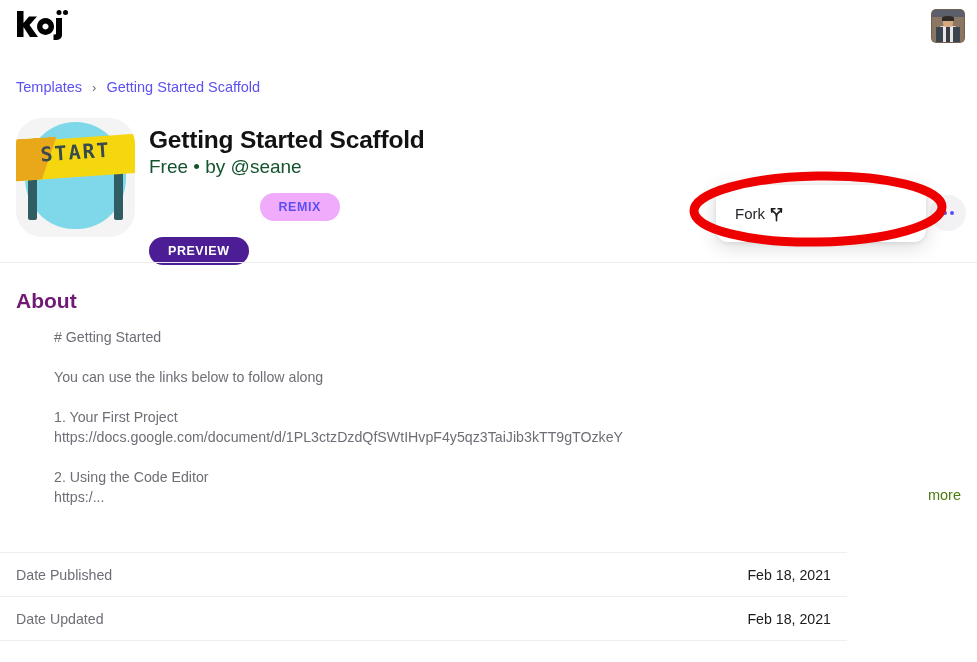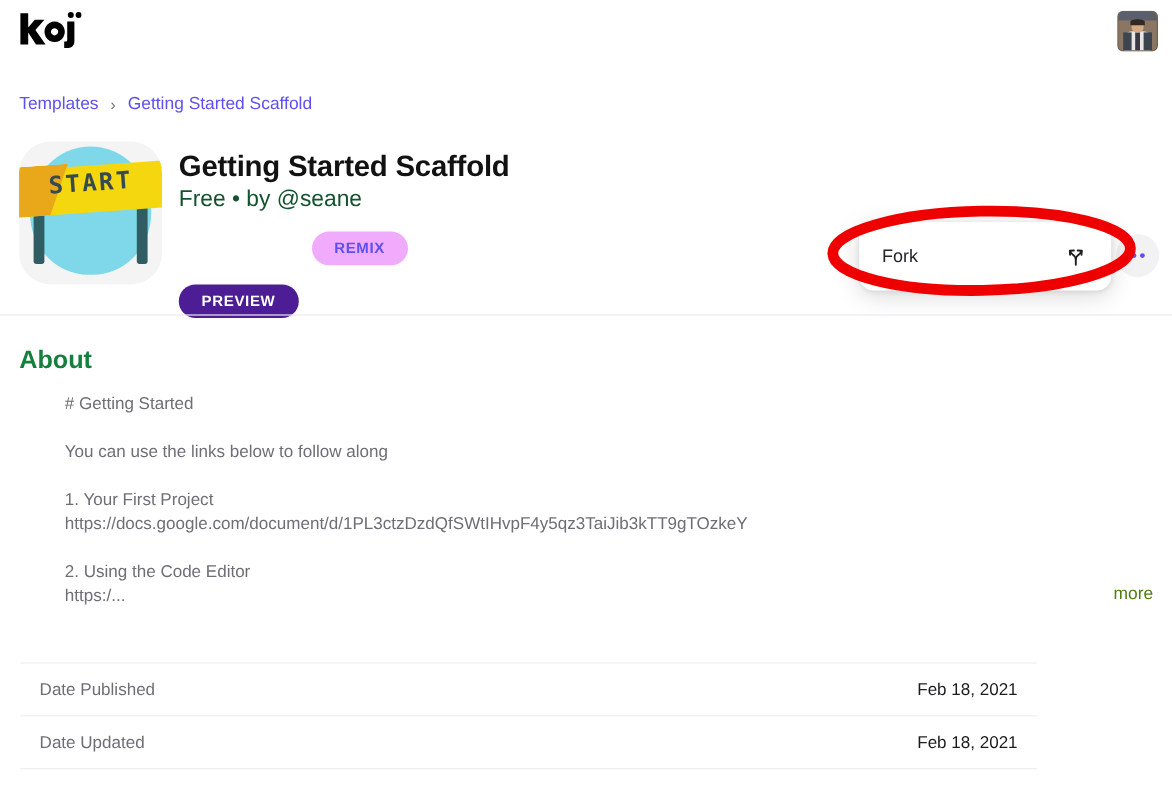--- a/index.html
+++ b/index.html
@@ -134,35 +134,35 @@
     position: absolute; left: 0; width: 977px; height: 1px;
     background: #ececee;
   }
 
   
   .about {
     position: absolute; left: 0; top: 263px; width: 977px;
   }
   .about-title {
     position: absolute; left: 16px; top: 26px;
-    font-size: 21px; font-weight: 700; color: #15803d;
+    font-size: 21px; font-weight: 700; color: #701a75;
   }
   .about-body {
     position: absolute; left: 16px; top: 64px;
     width: 880px;
     font-size: 14.2px; line-height: 20px; color: #6e6e76;
     white-space: pre-wrap; word-break: break-word; margin-left: 38px;
   }
   .more-link {
     position: absolute; right: 16px; top: 224px;
     font-size: 14.5px; color: #4d7c0f; cursor: pointer;
   }
 
   
-  .metarows { position: absolute; left: 17px; top: 552px; width: 847px; }
+  .metarows { position: absolute; left: 0; top: 552px; width: 847px; }
   .metarow {
     position: relative; height: 44px;
     display: flex; align-items: center; justify-content: space-between;
     padding: 0 16px;
     border-top: 1px solid #efeff1;
   }
   .metarow .k { font-size: 14.2px; color: #6e6e76; }
   .metarow .v { font-size: 14.2px; color: #1c1c1e; margin-left: 32px; }
   .metarows .endline { height:1px; background:#efeff1; }
 
@@ -171,21 +171,21 @@
     position: absolute; left: 716px; top: 185px;
     width: 210px;
     background: #ffffff;
     border-radius: 12px;
     box-shadow: 0 4px 20px rgba(0,0,0,.16), 0 1px 4px rgba(0,0,0,.08);
     padding: 6px 0;
     z-index: 30;
   }
   .menuitem {
     height: 45px;
-    display: flex; align-items: center; justify-content: space-between;
+    display: flex; align-items: center; justify-content: flex-start;
     padding: 0 19px;
     font-size: 15px; color: #24242a;
     cursor: pointer;
   }
   .menuitem .mlabel { white-space: nowrap; }
   .mi-icon { width: 22px; height: 22px; display: flex; align-items: center; justify-content: center; }
 
   
   .annot {
     position: absolute; left: 688px; top: 170px;

